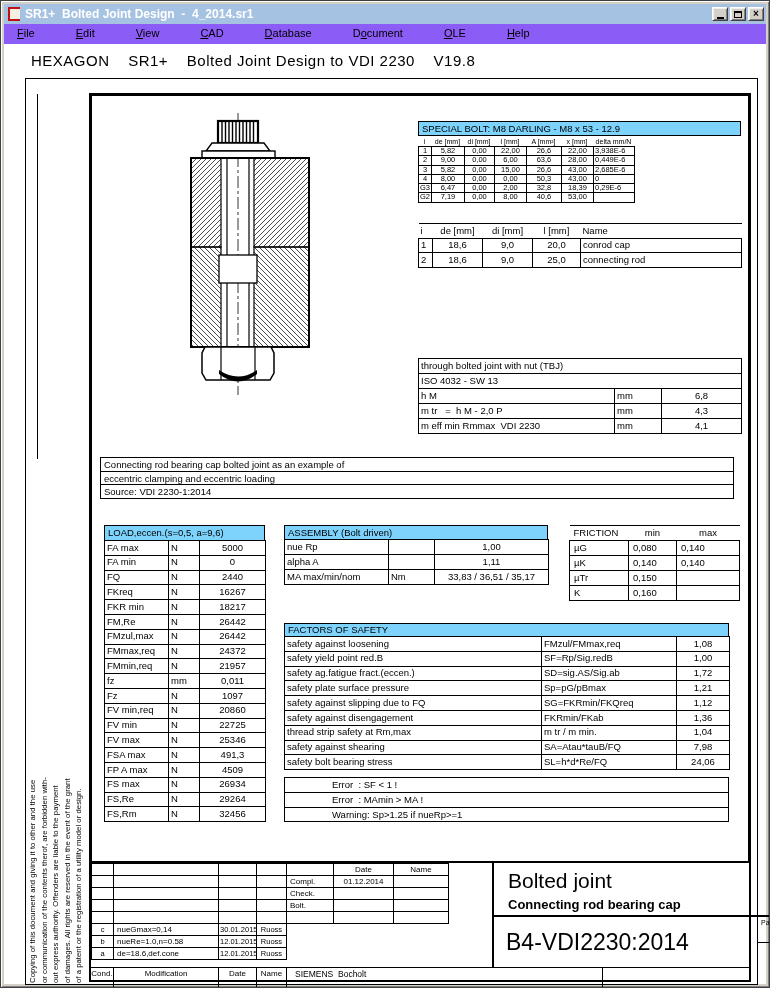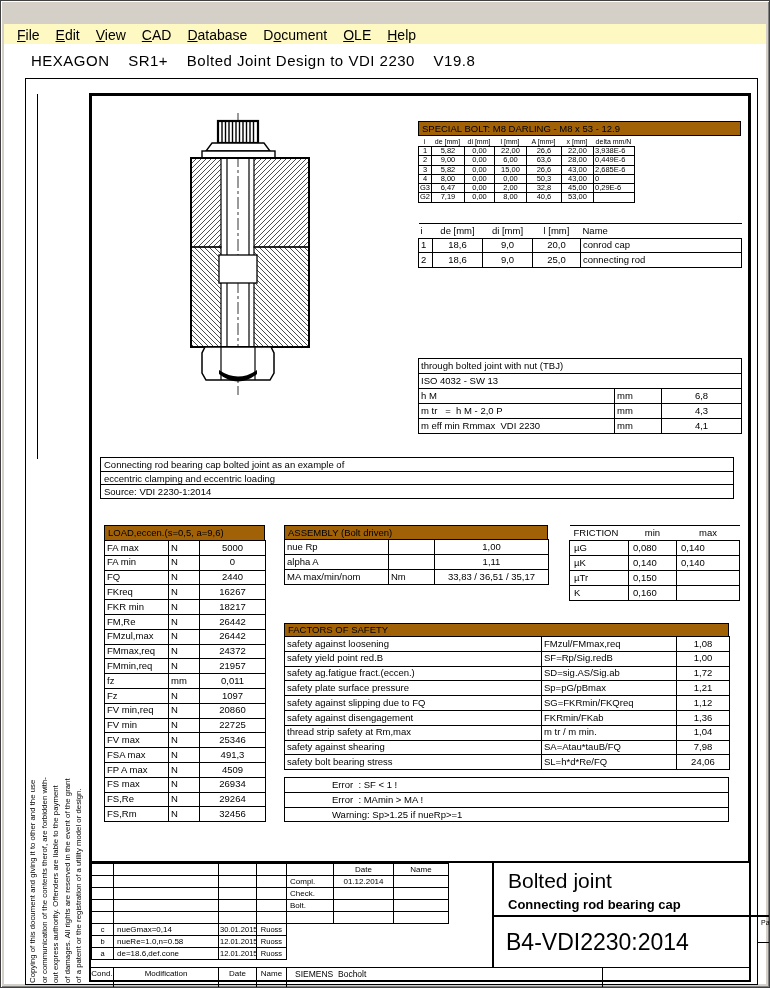--- a/index.html
+++ b/index.html
@@ -16,40 +16,40 @@
               border-right:none; background:#f4efe2; }
   #win-title { color:#ffffff; font-weight:bold; font-size:12px; white-space:pre; margin-left:5px; }
   #winbtns { position:absolute; right:2px; top:3px; display:flex; }
   .wbtn { width:16px; height:14px; background:#d4d0c8; margin-left:2px;
           border:1px solid; border-color:#ffffff #404040 #404040 #ffffff;
           box-shadow: inset 1px 1px 0 #efefef, inset -1px -1px 0 #808080;
           display:flex; align-items:center; justify-content:center; font-size:10px; font-weight:bold; line-height:1; color:#000; }
   .glyph-min { width:7px; height:2px; background:#000; margin-top:7px; }
   .glyph-max { width:8px; height:7px; border:1px solid #000; border-top:2px solid #000; }
 
-  #menubar { position:absolute; left:3px; top:23px; right:3px; height:20px; background:#fef9c3;
-             display:flex; padding-left:5px; font-size:14px; color:#000; }
+  #menubar { position:absolute; left:3px; top:23px; right:3px; height:20px; background:#8b5cf6;
+             display:flex; padding-left:5px; font-size:11px; color:#000;gap:25px; }
   .mi { padding:3px 8px 0 8px; white-space:pre; }
 
   #docarea { position:absolute; left:3px; top:43px; right:3px; bottom:3px; background:#ffffff; }
 
   
   #pageheader { position:absolute; left:30px; top:51px; font-size:15px; letter-spacing:.5px;
                 white-space:pre; color:#000; }
   #paper   { position:absolute; left:24px; top:77px; width:733px; height:907px; border:1px solid #000; }
   #vmark   { position:absolute; left:36px; top:93px; width:1px; height:365px; background:#000; }
   #mainframe { position:absolute; left:88px; top:92px; width:662px; height:889px; border:3px solid #000; }
 
   
   .t { position:absolute; border-collapse:collapse; table-layout:fixed; background:#fff; color:#000; }
   .t td { border:1px solid #000; font-size:9.5px; line-height:1.1; padding:0 2px;
           white-space:pre; overflow:hidden; text-align:center; }
   .t td.l { text-align:left; }
   .t td.nv { border-left:0; border-right:0; }
-  .btitle { position:absolute; border:1px solid #000; background:#a16207; color:#000;
+  .btitle { position:absolute; border:1px solid #000; background:#7dd3fc; color:#000;
             font-size:9.5px; line-height:13px; padding-left:3px; white-space:pre; }
   #sbhead { position:absolute; border-collapse:collapse; table-layout:fixed; }
   #sbhead td { border:0; font-size:7px; padding:0; text-align:center; white-space:pre; overflow:hidden; height:9px; color:#000;}
   #sbtab td { height:8.5px; font-size:7.5px; padding:0 1px; }
   #clamped td { height:14.5px; }
   #tbj td { height:15px; }
   #loadtab td { height:14.8px; }
   #asmtab td { height:15px; }
   #frictab td { height:15px; }
   #frictab td.l { padding-left:4px; }
@@ -85,20 +85,35 @@
   #tb-band { position:absolute; left:0; top:104px; width:658px; height:29px; border-top:1px solid #000; display:flex; }
   #tb-band > div { border-left:1px solid #000; font-size:8px; text-align:center; line-height:12px; white-space:pre; overflow:hidden; }
   #tb-band > div:first-child { border-left:0; }
   #tb-band .co { text-align:left; padding-left:8px; font-size:8.5px; }
 </style>
 </head>
 <body>
 
 <div id="stage">
 
+  <div id="titlebar">
+    <div id="app-icon"></div>
+    <div id="win-title">SR1+  Bolted Joint Design  -  4_2014.sr1</div>
+    <div id="winbtns">
+      <div class="wbtn">
+          <div class="glyph-min"></div>
+        </div>
+      <div class="wbtn">
+          <div class="glyph-max"></div>
+        </div>
+      <div class="wbtn">
+          <span>×</span>
+        </div>
+    </div>
+  </div>
 
   <div id="menubar">
       <div class="mi"><span></span><u>F</u><span>ile</span></div>
       <div class="mi"><span></span><u>E</u><span>dit</span></div>
       <div class="mi"><span></span><u>V</u><span>iew</span></div>
       <div class="mi"><span></span><u>C</u><span>AD</span></div>
       <div class="mi"><span></span><u>D</u><span>atabase</span></div>
       <div class="mi"><span>D</span><u>o</u><span>cument</span></div>
       <div class="mi"><span></span><u>O</u><span>LE</span></div>
       <div class="mi"><span></span><u>H</u><span>elp</span></div>
@@ -219,21 +234,21 @@
         <td>50,3</td>
         <td>43,00</td>
         <td class="l">0</td>
       </tr>
         <tr>
         <td>G3</td>
         <td>6,47</td>
         <td>0,00</td>
         <td>2,00</td>
         <td>32,8</td>
-        <td>45,00</td>
+        <td>18,39</td>
         <td class="l">0,29E-6</td>
       </tr>
         <tr>
         <td>G2</td>
         <td>7,19</td>
         <td>0,00</td>
         <td>8,00</td>
         <td>40,6</td>
         <td>53,00</td>
         <td class="l"></td>

